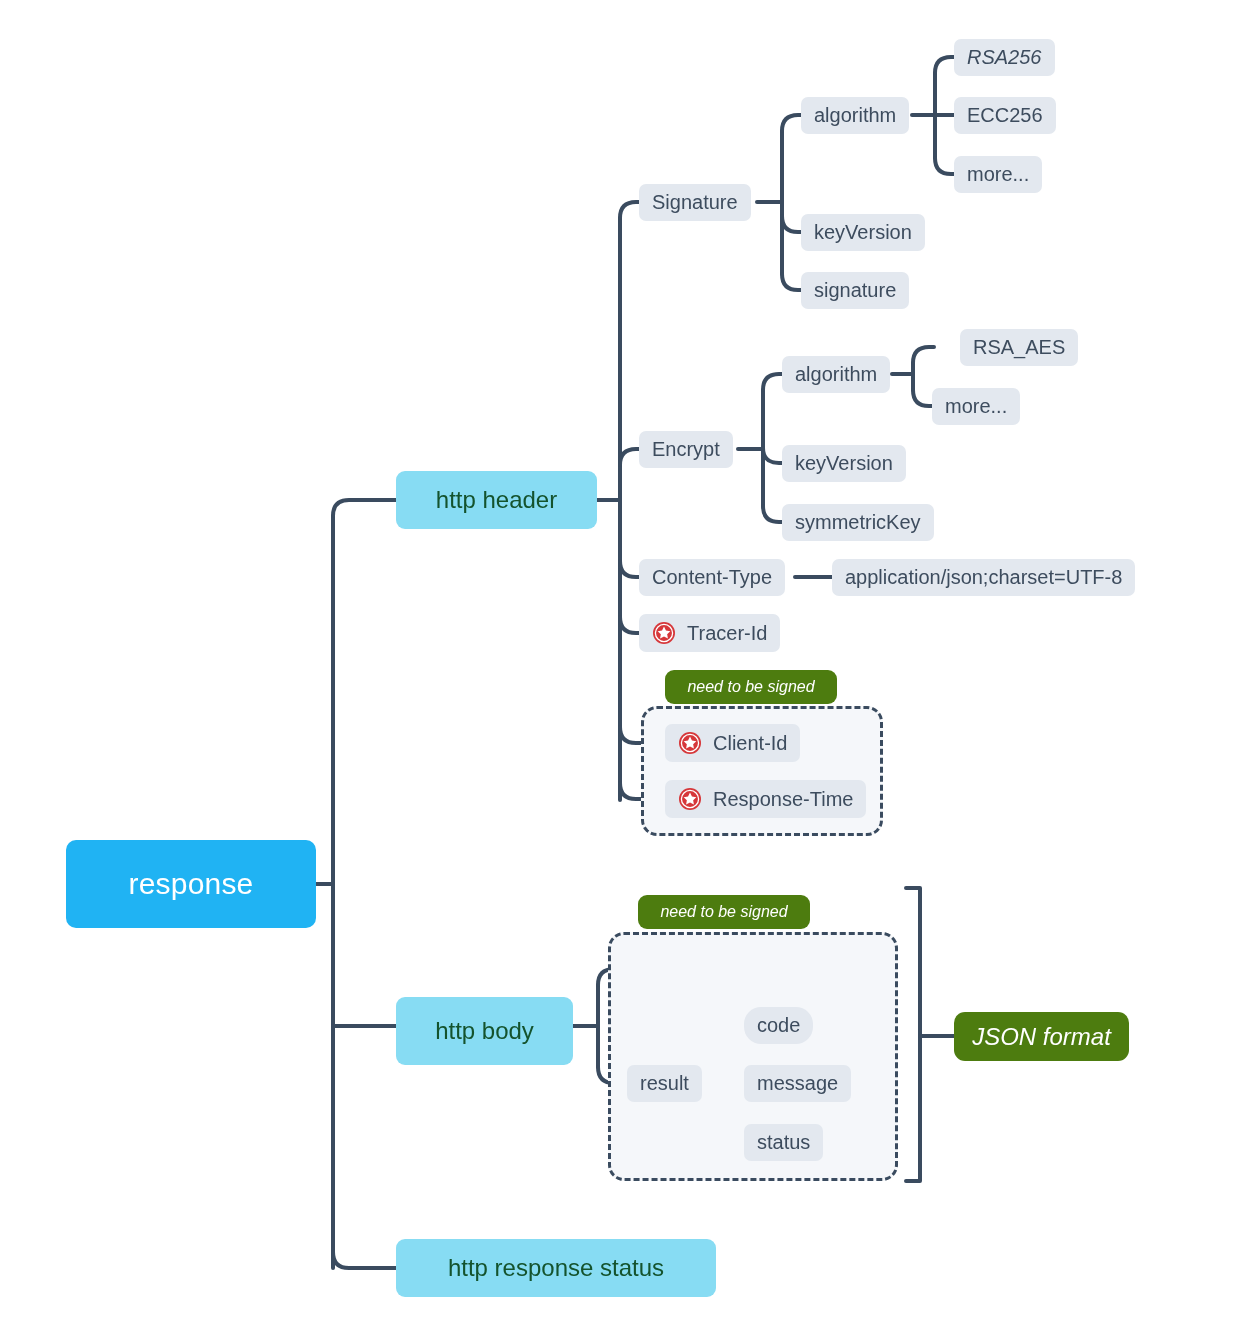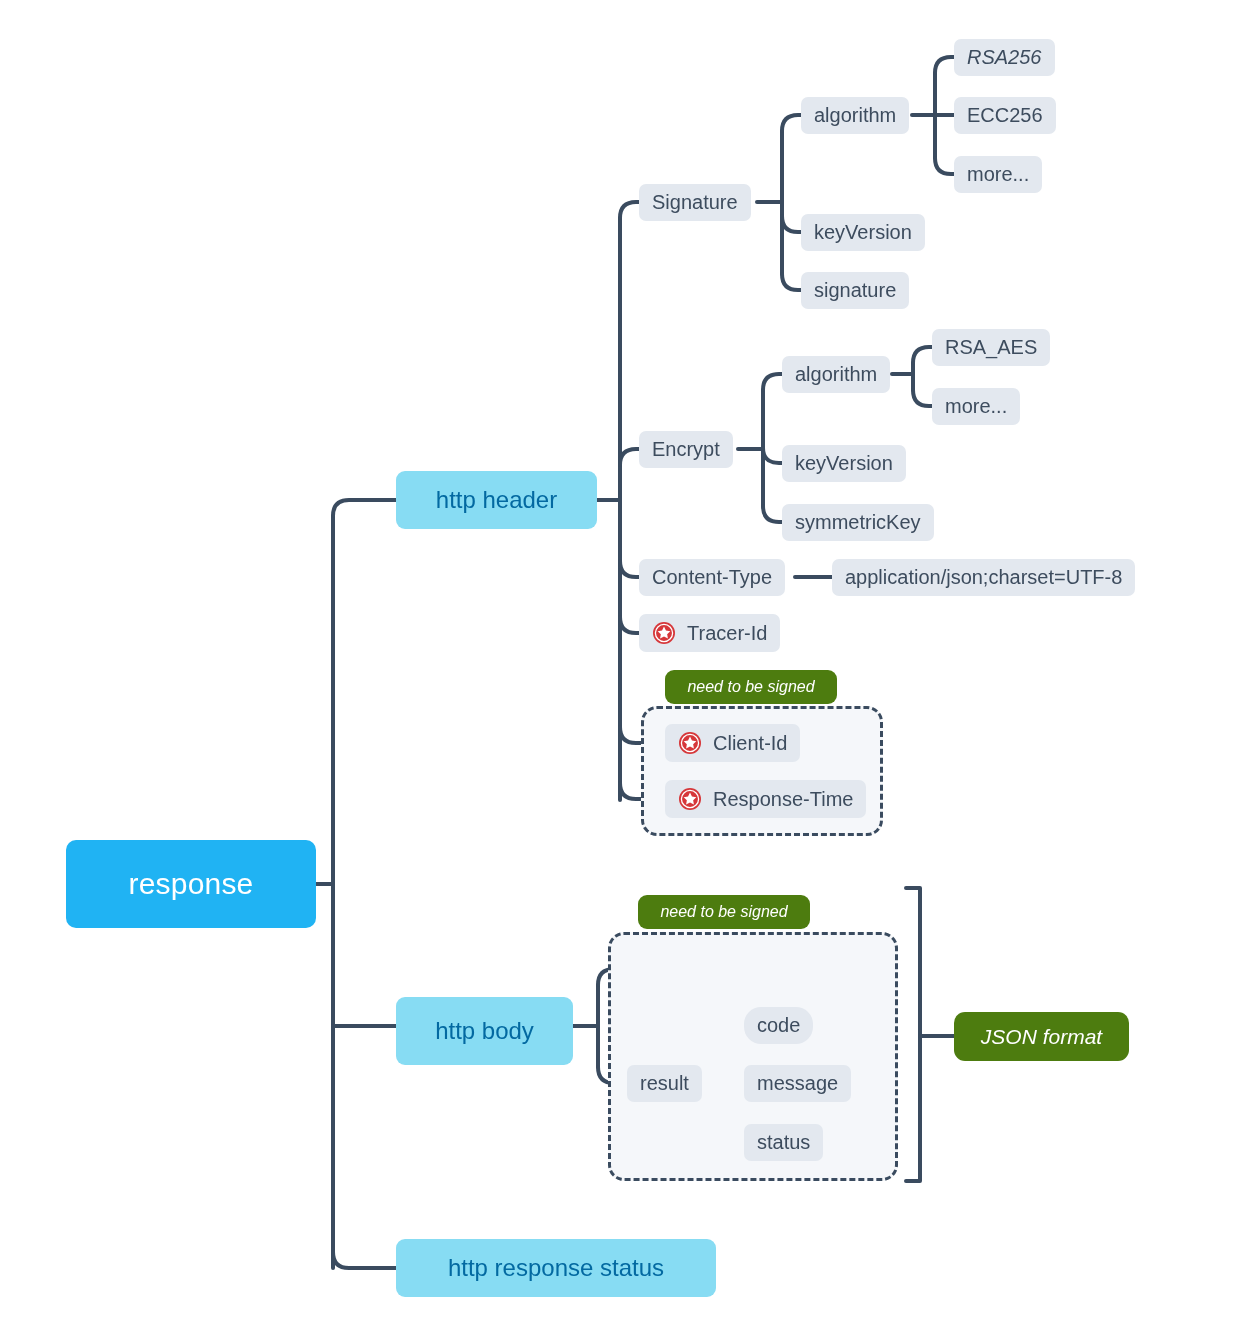--- a/index.html
+++ b/index.html
@@ -40,21 +40,21 @@
     color: #ffffff;
     font-size: 30px;
     border-radius: 10px;
     padding: 0 20px;
     justify-content: center;
     letter-spacing: .2px;
   }
   
   .n-l1 {
     background: #87DCF3;
-    color: #0369a1;
+    color: #14532d;
     font-size: 24px;
     border-radius: 9px;
     padding: 0 18px;
     justify-content: center;
   }
   
   .n-pill {
     background: #E3E8EF;
     color: #3D4C5E;
     font-size: 20px;
@@ -65,21 +65,21 @@
   .n-badge {
     background: #4d7c0f;
     color: #ffffff;
     font-size: 16px;
     font-style: italic;
     border-radius: 9px;
     padding: 0 14px;
     justify-content: center;
   }
   .n-badge.big {
-    font-size: 21px;
+    font-size: 24px;
     border-radius: 11px;
     padding: 16px 20px;
   }
   
   .group-dashed {
     position: absolute;
     box-sizing: border-box;
     border: 3px dashed #3A4B5F;
     border-radius: 16px;
     background: #F5F7FA;
@@ -212,21 +212,21 @@
     <span class="label">signature</span>
   </div>
 
   <div class="node n-pill" style="left:639px; top:431px; height:37px;">
     <span class="label">Encrypt</span>
   </div>
 
   <div class="node n-pill" style="left:782px; top:356px; height:37px;">
     <span class="label">algorithm</span>
   </div>
-  <div class="node n-pill" style="left:932px; top:329px; height:37px;">
+  <div class="node n-pill" style="left:960px; top:329px; height:37px;">
     <span class="label">RSA_AES</span>
   </div>
   <div class="node n-pill" style="left:932px; top:388px; height:37px;">
     <span class="label">more...</span>
   </div>
 
   <div class="node n-pill" style="left:782px; top:445px; height:37px;">
     <span class="label">keyVersion</span>
   </div>
   <div class="node n-pill" style="left:782px; top:504px; height:37px;">

